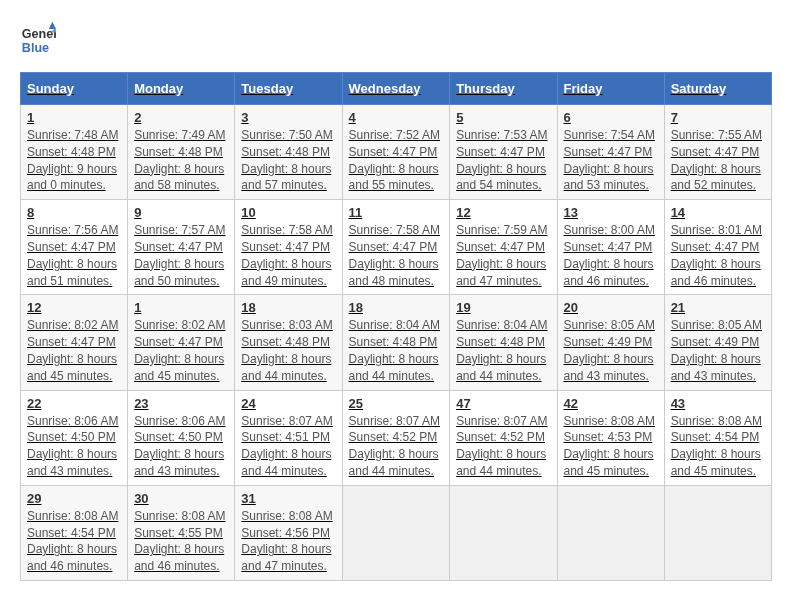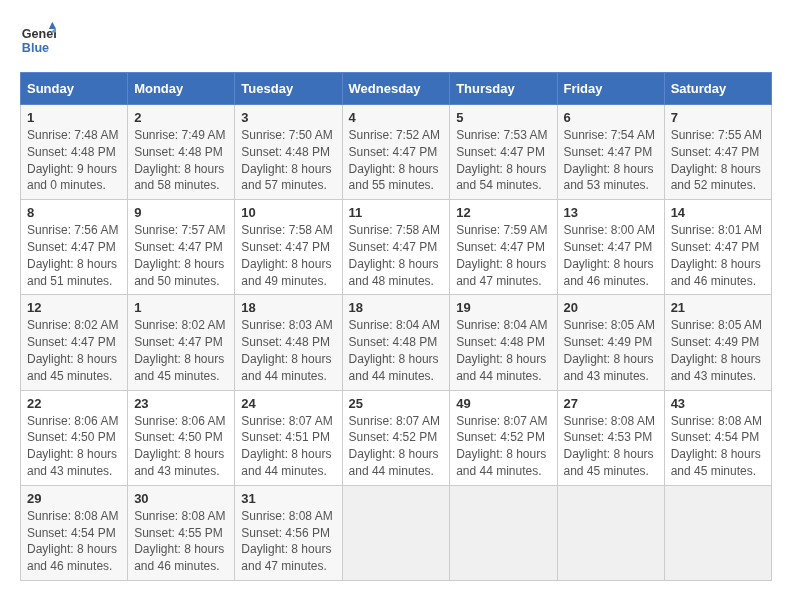--- a/index.html
+++ b/index.html
@@ -43,20 +43,21 @@
       color: #333;
     }
     .location {
       font-size: 16px;
       color: #555;
     }
     .calendar {
       width: 100%;
       border-collapse: collapse;
       font-size: 11px;
+      text-decoration: underline;
     }
     .calendar thead tr th {
       background-color: #3b6fba;
       color: #fff;
       padding: 8px 6px;
       text-align: left;
       font-size: 13px;
       font-weight: bold;
       border: 1px solid #5a85cc;
     }
@@ -226,25 +227,25 @@
         </td>
         <td>
           <span class="day-number">24</span>
           <div class="day-detail">Sunrise: 8:07 AM<br>Sunset: 4:51 PM<br>Daylight: 8 hours and 44 minutes.</div>
         </td>
         <td>
           <span class="day-number">25</span>
           <div class="day-detail">Sunrise: 8:07 AM<br>Sunset: 4:52 PM<br>Daylight: 8 hours and 44 minutes.</div>
         </td>
         <td>
-          <span class="day-number">49</span>
+          <span class="day-number">47</span>
           <div class="day-detail">Sunrise: 8:07 AM<br>Sunset: 4:52 PM<br>Daylight: 8 hours and 44 minutes.</div>
         </td>
         <td>
-          <span class="day-number">27</span>
+          <span class="day-number">42</span>
           <div class="day-detail">Sunrise: 8:08 AM<br>Sunset: 4:53 PM<br>Daylight: 8 hours and 45 minutes.</div>
         </td>
         <td>
           <span class="day-number">43</span>
           <div class="day-detail">Sunrise: 8:08 AM<br>Sunset: 4:54 PM<br>Daylight: 8 hours and 45 minutes.</div>
         </td>
       </tr>
       <tr>
         <td>
           <span class="day-number">29</span>

